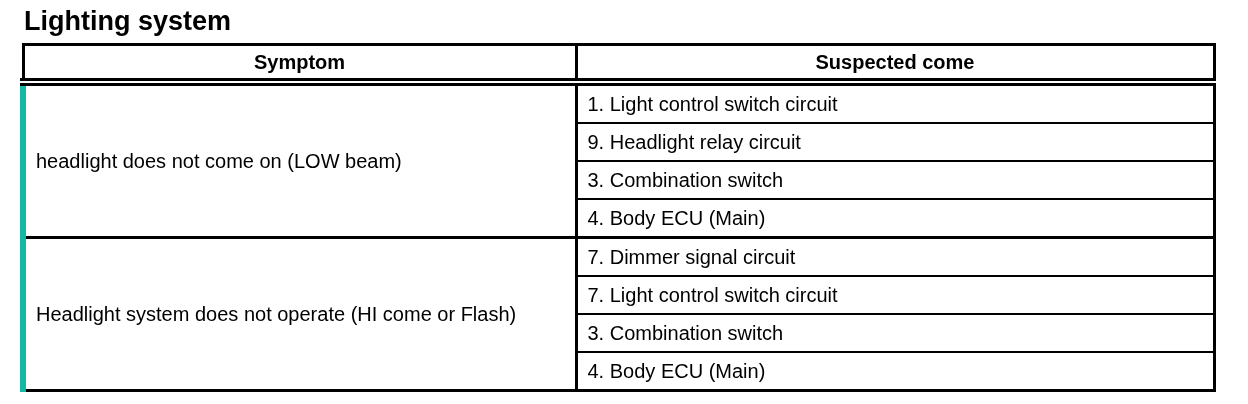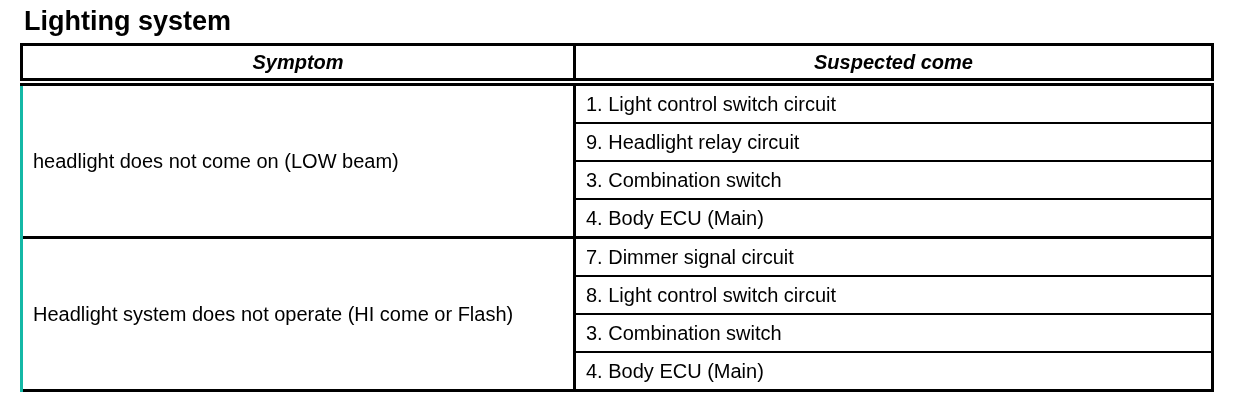--- a/index.html
+++ b/index.html
@@ -31,35 +31,34 @@
   table.diag col.c2 { width: 638px; }
   table.diag th {
     border: 3px solid #000000;
     border-bottom: 8px double #000000;
     font-size: 20px;
     font-weight: bold;
     text-align: center;
     vertical-align: middle;
     height: 32px;
     padding: 0;
-    font-style: italic;
   }
   table.diag td {
     border: 2px solid #000000;
     font-size: 20px;
     font-weight: normal;
     text-align: left;
     vertical-align: middle;
     height: 28px;
     padding: 4px 6px 4px 10px;
     overflow: hidden;
     white-space: nowrap;
   }
   table.diag td.symptom {
-    border-left: 3px solid #14b8a6;
+    border-left: 6px solid #14b8a6;
     border-right: 3px solid #000000;
   }
   table.diag tr.group-start td {
     border-top: 3px solid #000000;
   }
   table.diag tbody tr:last-child td {
     border-bottom: 3px solid #000000;
   }
 </style>
 </head>
@@ -90,21 +89,21 @@
       <td class="area">3. Combination switch</td>
     </tr>
     <tr>
       <td class="area">4. Body ECU (Main)</td>
     </tr>
     <tr class="group-start">
       <td class="symptom" rowspan="4">Headlight system does not operate (HI come or Flash)</td>
       <td class="area">7. Dimmer signal circuit</td>
     </tr>
     <tr>
-      <td class="area">8. Light control switch circuit</td>
+      <td class="area">7. Light control switch circuit</td>
     </tr>
     <tr>
       <td class="area">3. Combination switch</td>
     </tr>
     <tr>
       <td class="area">4. Body ECU (Main)</td>
     </tr>
   </tbody>
 </table>
 

